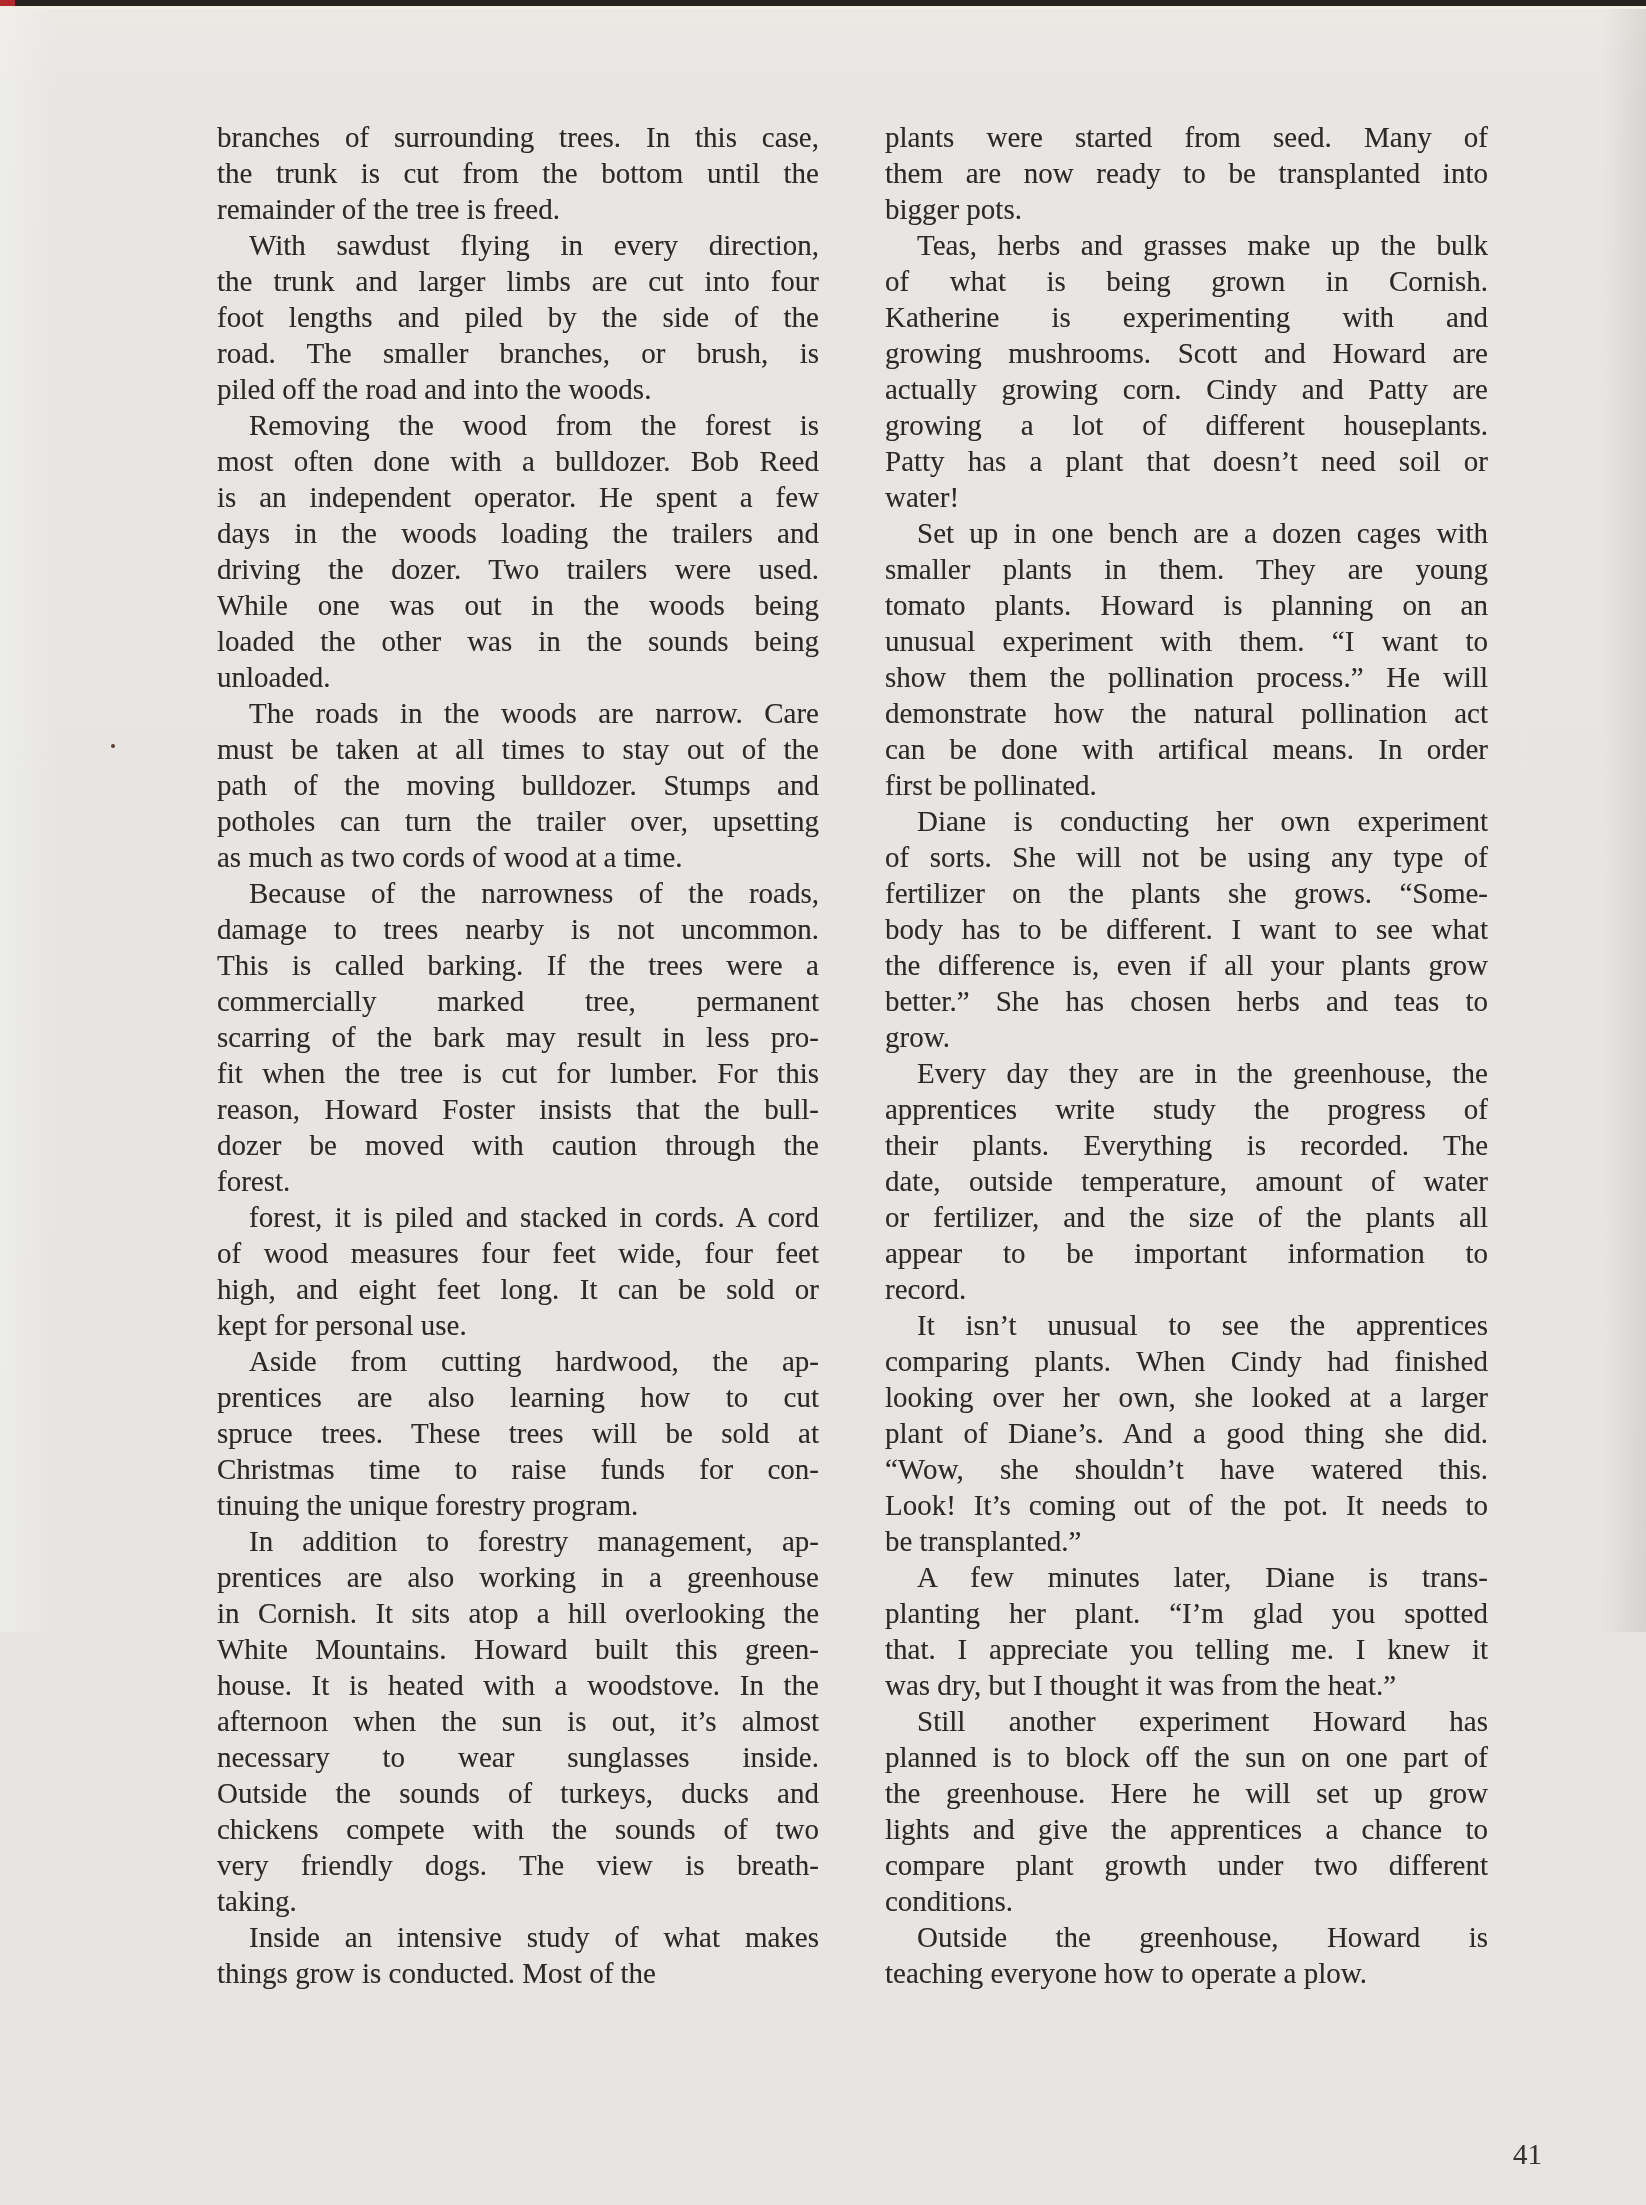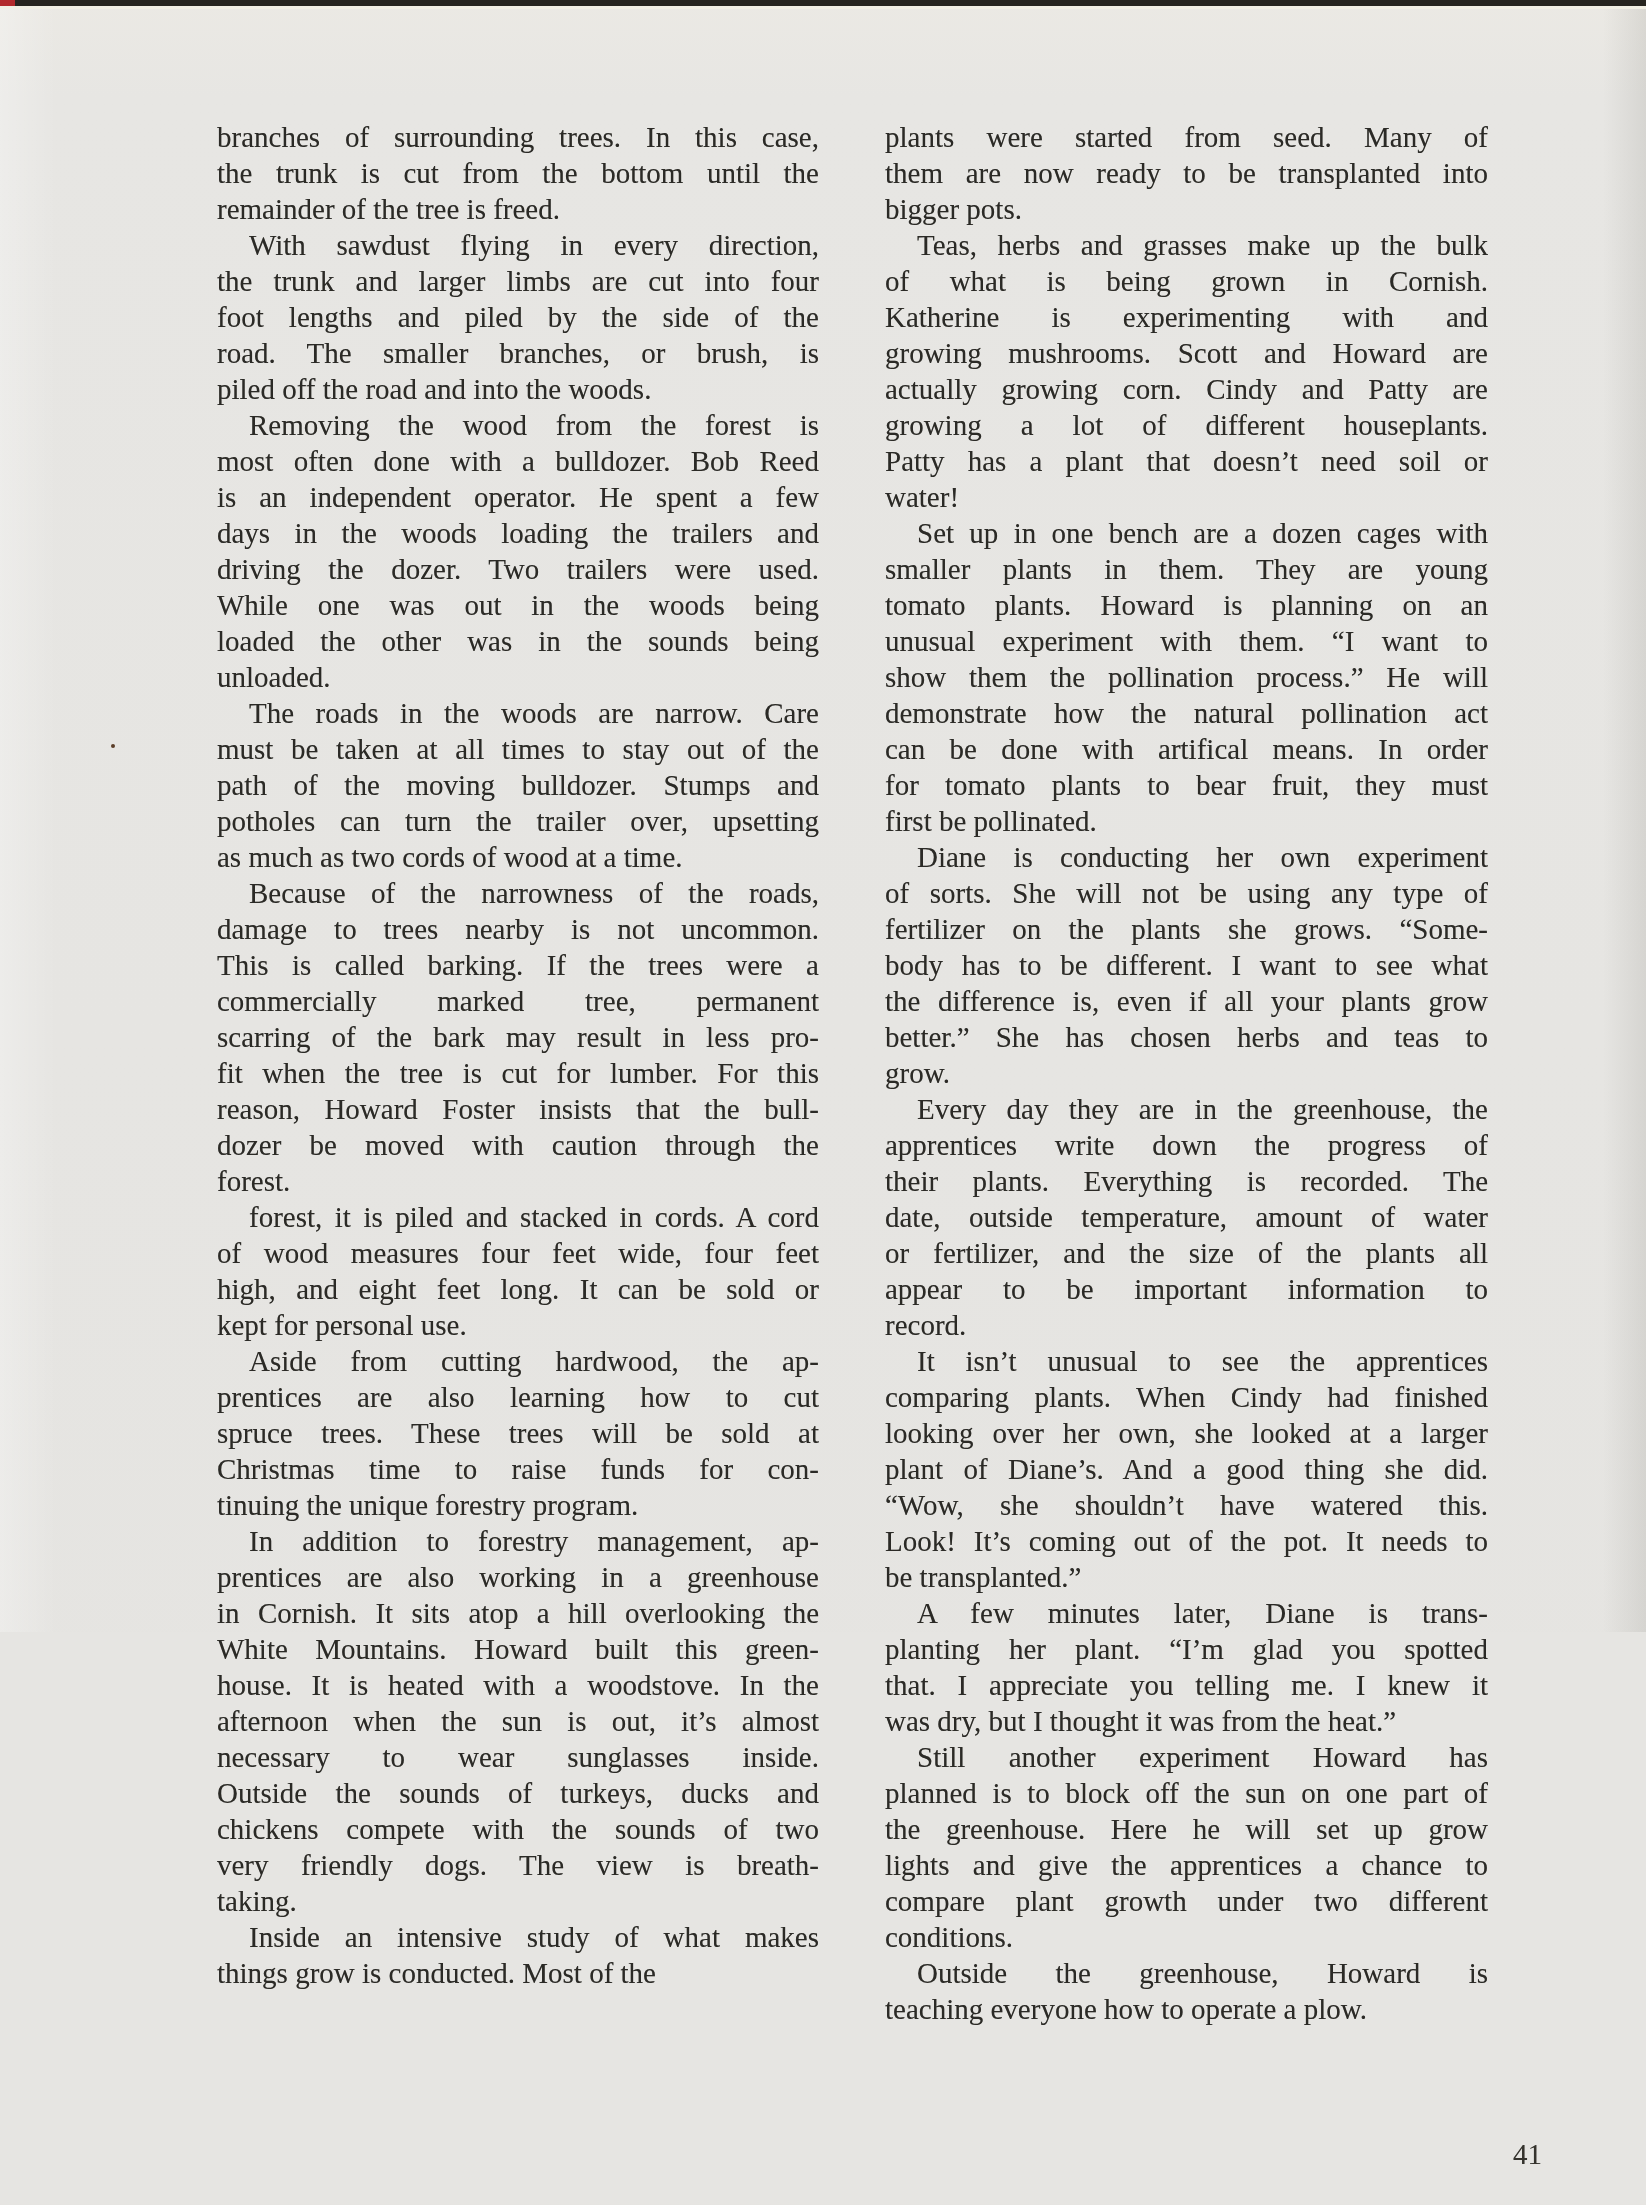--- a/index.html
+++ b/index.html
@@ -159,35 +159,34 @@
           <span class="line last">water!</span>
         </p>
         <p class="para indent">
           <span class="line">Set up in one bench are a dozen cages with</span>
           <span class="line">smaller plants in them. They are young</span>
           <span class="line">tomato plants. Howard is planning on an</span>
           <span class="line">unusual experiment with them. “I want to</span>
           <span class="line">show them the pollination process.” He will</span>
           <span class="line">demonstrate how the natural pollination act</span>
           <span class="line">can be done with artifical means. In order</span>
-          <span class="line">for tomato plants to bear fruit, they must</span>
           <span class="line last">first be pollinated.</span>
         </p>
         <p class="para indent">
           <span class="line">Diane is conducting her own experiment</span>
           <span class="line">of sorts. She will not be using any type of</span>
           <span class="line">fertilizer on the plants she grows. “Some-</span>
           <span class="line">body has to be different. I want to see what</span>
           <span class="line">the difference is, even if all your plants grow</span>
           <span class="line">better.” She has chosen herbs and teas to</span>
           <span class="line last">grow.</span>
         </p>
         <p class="para indent">
           <span class="line">Every day they are in the greenhouse, the</span>
-          <span class="line">apprentices write down the progress of</span>
+          <span class="line">apprentices write study the progress of</span>
           <span class="line">their plants. Everything is recorded. The</span>
           <span class="line">date, outside temperature, amount of water</span>
           <span class="line">or fertilizer, and the size of the plants all</span>
           <span class="line">appear to be important information to</span>
           <span class="line last">record.</span>
         </p>
         <p class="para indent">
           <span class="line">It isn’t unusual to see the apprentices</span>
           <span class="line">comparing plants. When Cindy had finished</span>
           <span class="line">looking over her own, she looked at a larger</span>

